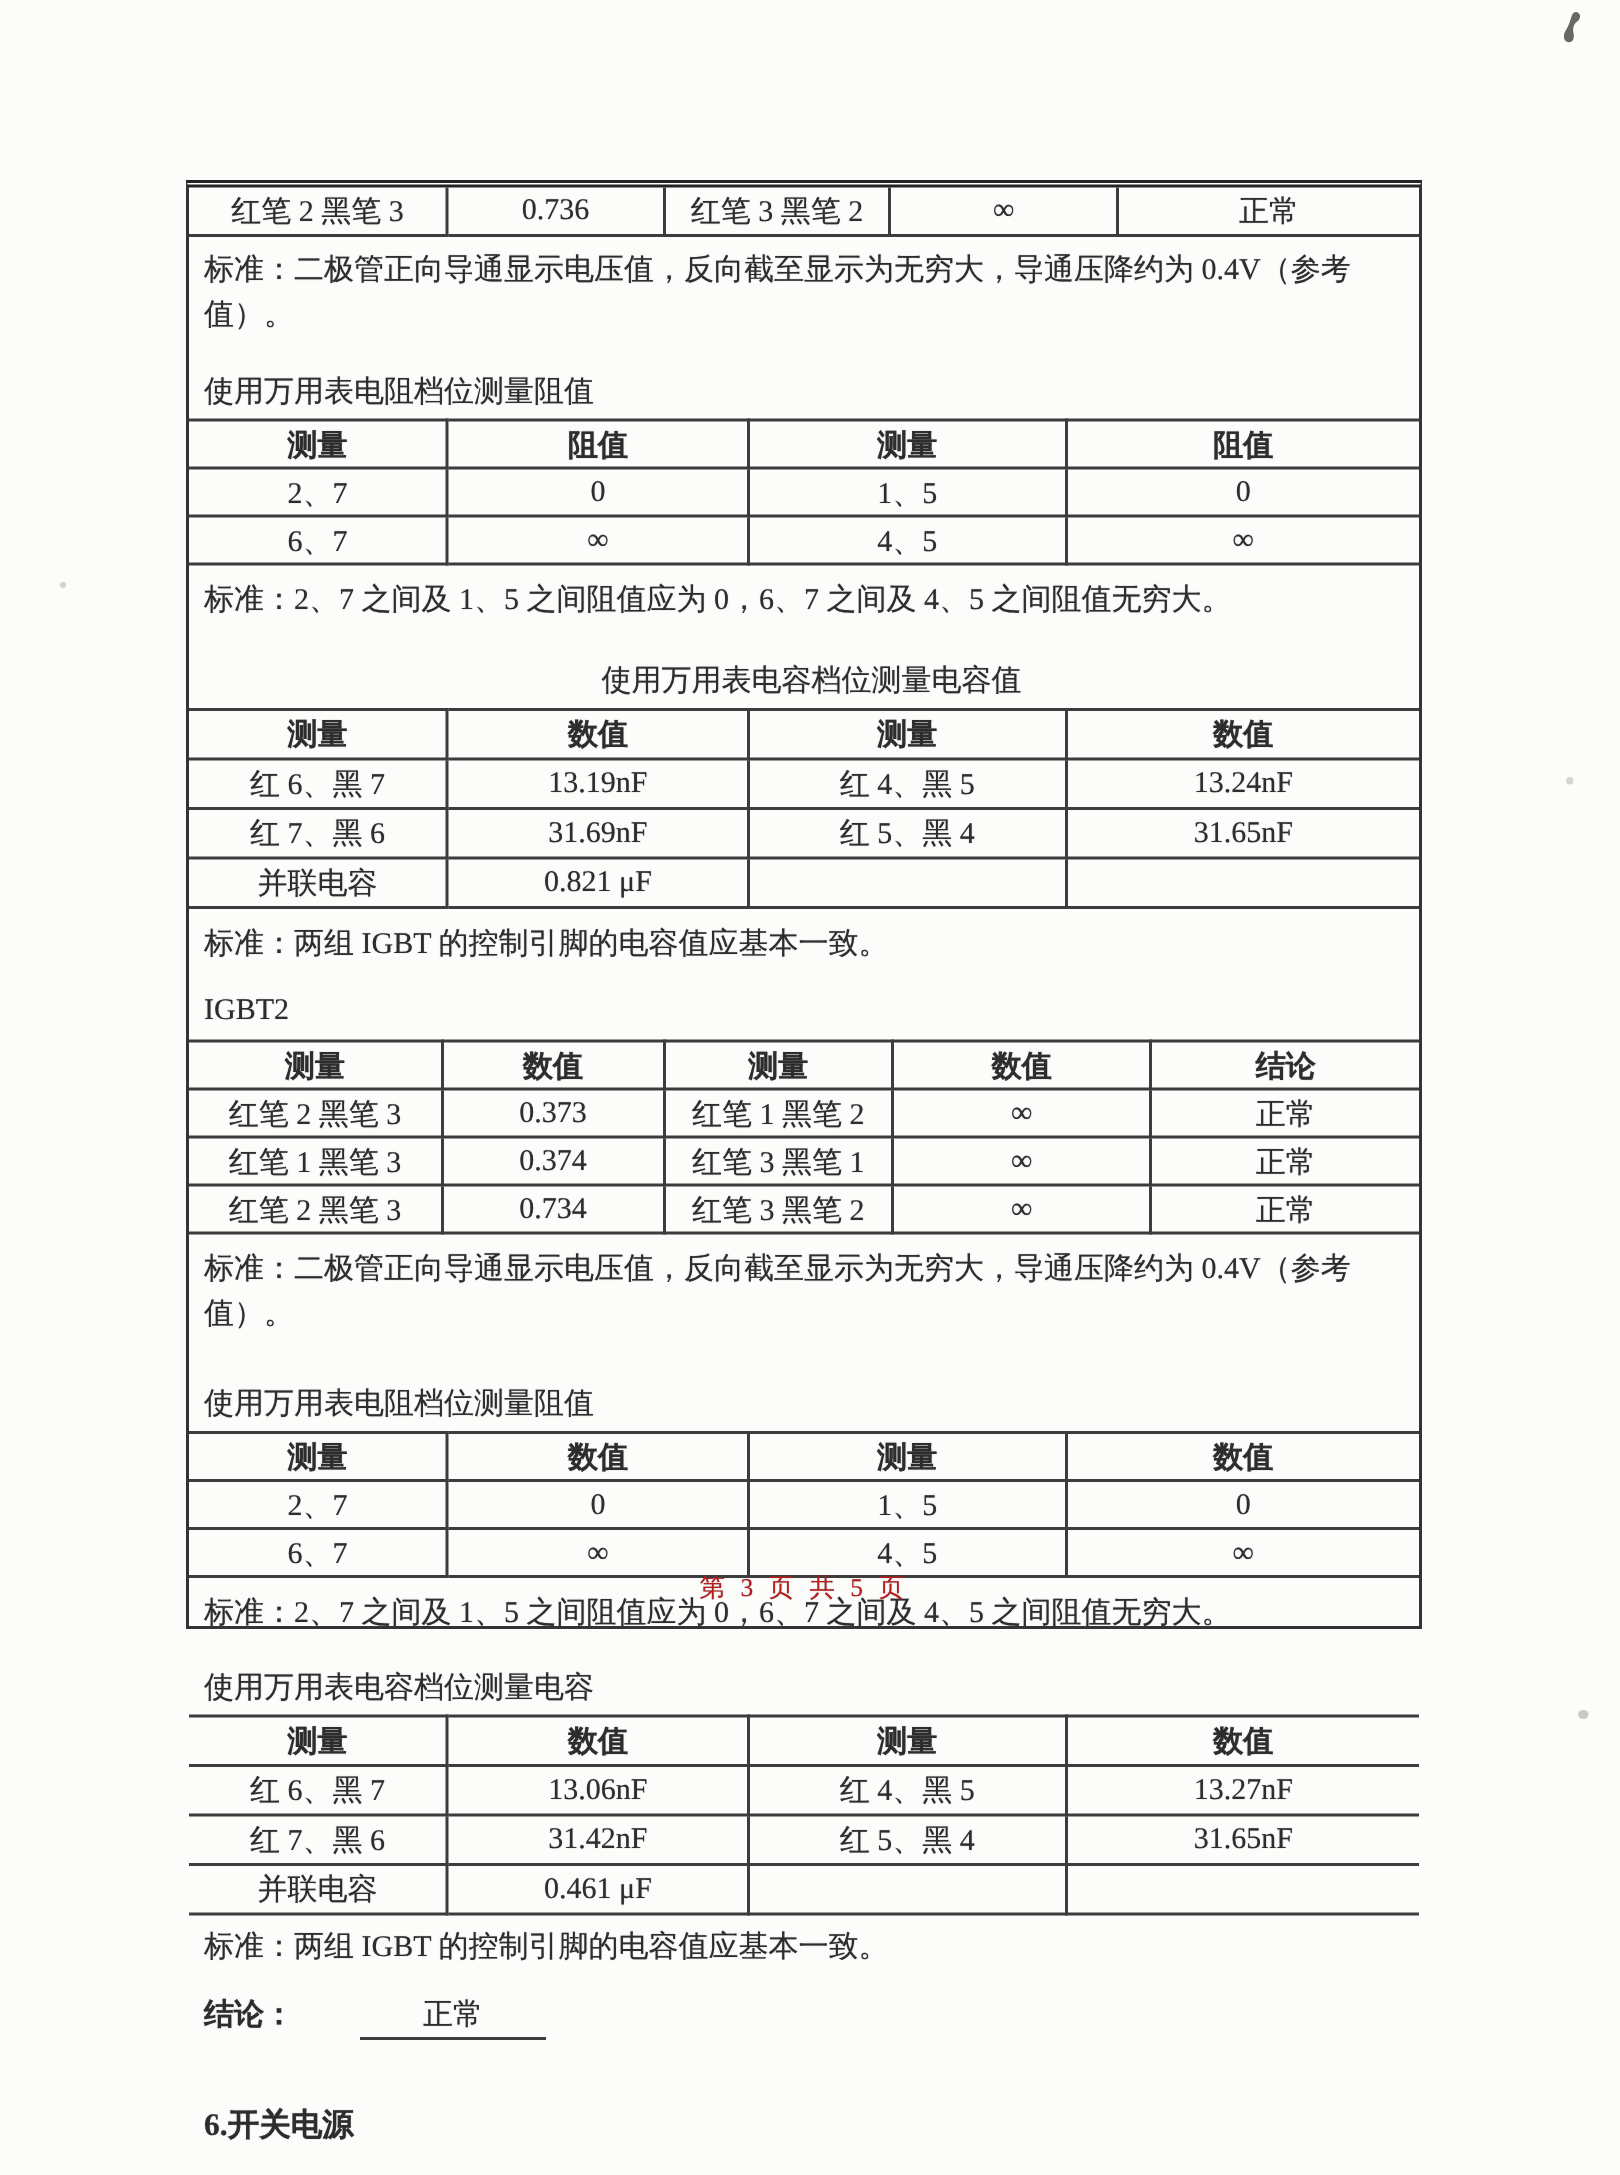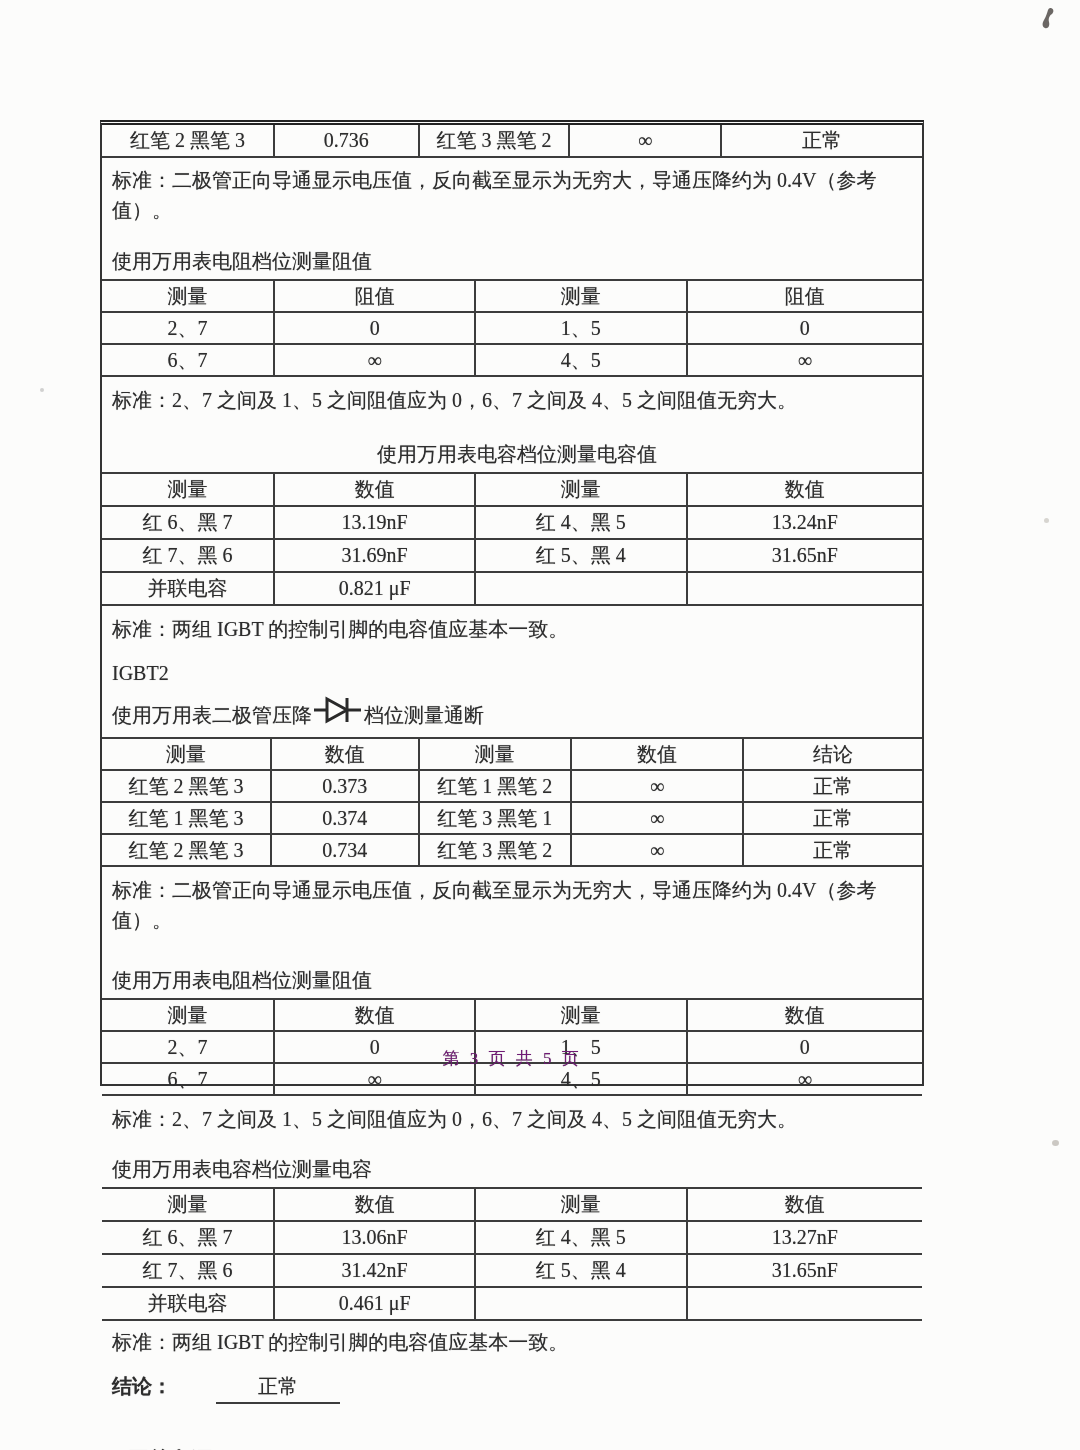--- a/index.html
+++ b/index.html
@@ -3,31 +3,31 @@
 <meta charset="utf-8">
 <style>
   html,body { margin:0; padding:0; background:#ffffff; }
   .page {
     position:relative; width:1080px; height:1450px;
     background:#fcfcfb; overflow:hidden;
     font-family:"Liberation Serif","DejaVu Serif",serif;
     color:#2d2d2d;
   }
   .frame {
-    position:absolute; left:100px; top:120px; width:824px; height:966px;
+    position:absolute; left:124px; top:120px; width:824px; height:966px;
     border:2px solid #343434; border-top:5px double #232323;
     box-sizing:border-box;
     text-shadow:0 0 0.7px rgba(45,45,45,0.55);
   }
   table.tbl { width:100%; border-collapse:collapse; table-layout:fixed; }
   .tbl td, .tbl th {
     border:2px solid #3c3c3c; text-align:center; vertical-align:middle;
     font-size:20px; padding:0 2px; color:#2d2d2d; overflow:hidden; white-space:nowrap;
   }
-  .tbl th { font-weight:normal; }
+  .tbl th { font-weight:bold; }
   .tbl td:first-child, .tbl th:first-child { border-left:none; }
   .tbl td:last-child,  .tbl th:last-child  { border-right:none; }
   .tblA td { border-top:none; height:31px; }
   .tblB td, .tblB th { height:30px; }
   .tblC td, .tblC th { height:31px; }
   .tblD td, .tblD th { height:30px; }
   .tblE td, .tblE th { height:30px; }
   .tblF td, .tblF th { height:31px; }
   .std { margin:7px 10px 0; font-size:20px; line-height:30px; }
   .caption { margin-left:10px; font-size:20px; line-height:28px; }
@@ -42,21 +42,21 @@
   .diode-caption { margin-top:9px; }
   .diode-svg { vertical-align:-2px; margin:0 2px; }
   .conclusion { margin:16px 0 0 10px; font-size:20px; font-weight:bold; }
   .conclusion-line {
     display:inline-block; min-width:112px; margin-left:44px; padding:0 6px 2px;
     border-bottom:2px solid #3c3c3c; text-align:center; font-weight:normal;
   }
   .next-section { margin:42px 0 0 10px; font-size:21px; font-weight:bold; }
   .footer {
     position:absolute; left:0; right:0; bottom:14px; text-align:center;
-    font-size:17px; color:#701a75; letter-spacing:3px;
+    font-size:17px; color:#b91c1c; letter-spacing:3px;
   }
   .artifact { position:absolute; }
   .dot { border-radius:50%; position:absolute; }
 </style>
 </head>
 <body>
 
 <div class="page">
   <div class="frame">
 
@@ -143,30 +143,20 @@
         <td>0.821 μF</td>
         <td></td>
         <td></td>
       </tr>
     </tbody>
       </table>
     <div class="std gap8">标准：两组 IGBT 的控制引脚的电容值应基本一致。</div>
 
     <div class="igbt2-title">IGBT2</div>
 
-    <div class="caption diode-caption">
-      <span>使用万用表二极管压降</span><svg class="diode-svg" width="48" height="30" viewBox="0 0 48 30">
-        <g stroke="#2a2a2a" stroke-width="3" fill="none">
-          <line x1="0" y1="16" x2="13" y2="16"></line>
-          <path d="M13 5 L13 27 L33 16 Z"></path>
-          <line x1="33" y1="4" x2="33" y2="28"></line>
-          <line x1="33" y1="16" x2="47" y2="16"></line>
-        </g>
-      </svg><span>档位测量通断</span>
-    </div>
     <table class="tbl tblD gap8">
       <colgroup>
           <col style="width:20.6%">
           <col style="width:18%">
           <col style="width:18.6%">
           <col style="width:21%">
           <col style="width:21.8%">
         </colgroup>
       <tbody>
           <tr>

